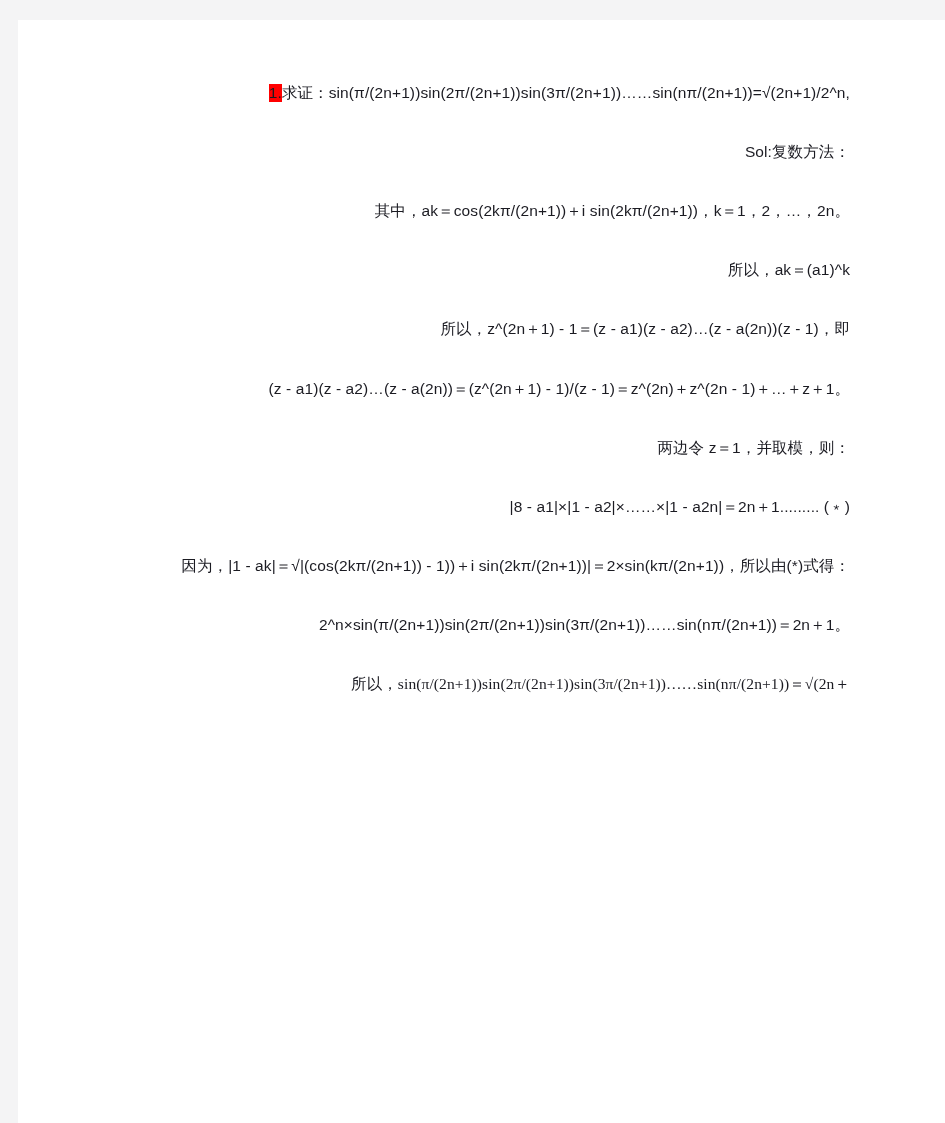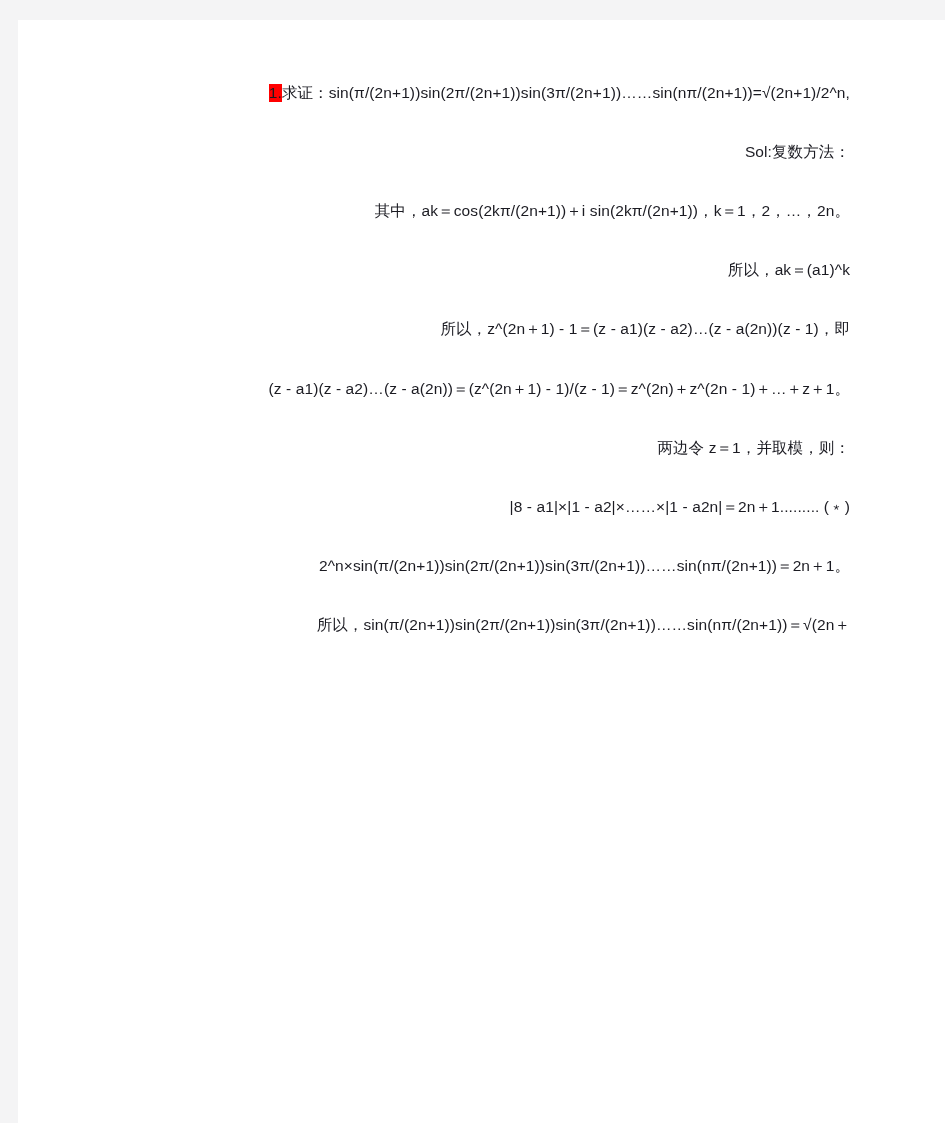--- a/index.html
+++ b/index.html
@@ -38,20 +38,21 @@
     line-height: 1.62;
     color: #1b1b22;
     text-align: right;
     text-indent: 2em;
     word-break: break-word;
     letter-spacing: 0.1px;
   }
 
   .para:last-child {
     margin-bottom: 0;
+    font-family: Liberation Serif, serif;
   }
 
   
   .hl-red {
     background: #ff0000;
     color: #1b1b22;
     padding: 0 0 1px 0;
   }
 </style>
 </head>
@@ -70,19 +71,20 @@
     <p class="para">所以，ak＝(a1)^k</p>
 
     <p class="para">所以，z^(2n＋1) - 1＝(z - a1)(z - a2)…(z - a(2n))(z - 1)，即</p>
 
     <p class="para">(z - a1)(z - a2)…(z - a(2n))＝(z^(2n＋1) - 1)/(z - 1)＝z^(2n)＋z^(2n - 1)＋…＋z＋1。</p>
 
     <p class="para">两边令 z＝1，并取模，则：</p>
 
     <p class="para">|8 - a1|×|1 - a2|×……×|1 - a2n|＝2n＋1......... (﹡)</p>
 
+    <p class="para">因为，|1 - ak|＝√|(cos(2kπ/(2n+1)) - 1))＋i sin(2kπ/(2n+1))|＝2×sin(kπ/(2n+1))，所以由(*)式得：</p>
 
     <p class="para">2^n×sin(π/(2n+1))sin(2π/(2n+1))sin(3π/(2n+1))……sin(nπ/(2n+1))＝2n＋1。</p>
 
     <p class="para">所以，sin(π/(2n+1))sin(2π/(2n+1))sin(3π/(2n+1))……sin(nπ/(2n+1))＝√(2n＋</p>
 
   </div>
 </div>
 
 </body></html>

